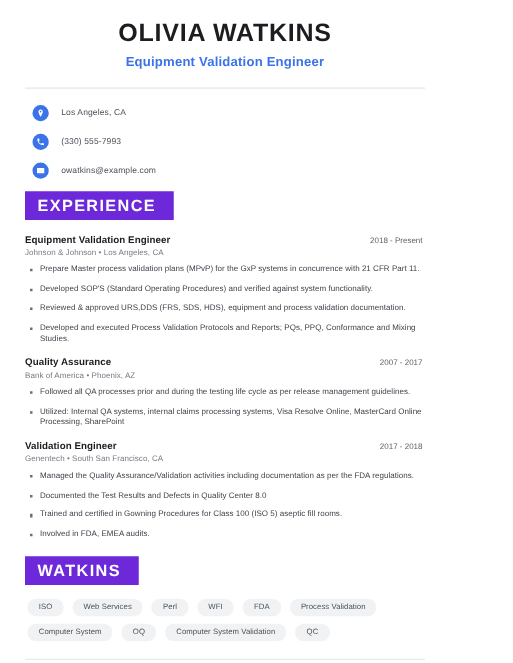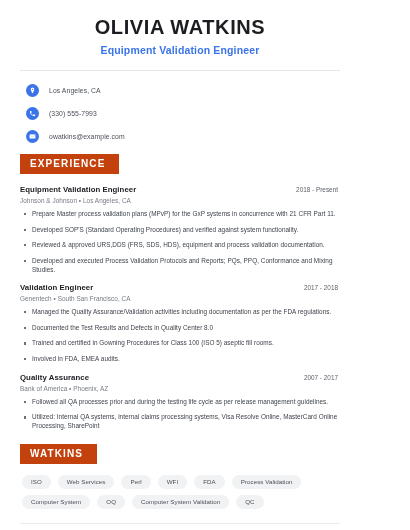--- a/index.html
+++ b/index.html
@@ -74,23 +74,23 @@
     font-size: 6.8px;
     color: #4a4f57;
     margin-left: 10px;
     letter-spacing: 0.1px;
   }
 
   
   .section { margin-top: 8px; }
   .section-tag {
     display: inline-block;
-    background: #c2410c;
+    background: #6d28d9;
     color: #ffffff;
-    font-size: 10px;
+    font-size: 13px;
     font-weight: bold;
     letter-spacing: 1.1px;
     padding: 5px 14px 5px 10px;
     line-height: 1;
   }
 
   
   .jobs { margin-top: 11px; }
   .job { margin-bottom: 9px; }
   .job-head {
@@ -221,41 +221,41 @@
         <ul class="bullets">
           <li>Prepare Master process validation plans (MPvP) for the GxP systems in concurrence with 21 CFR Part 11.</li>
           <li>Developed SOP'S (Standard Operating Procedures) and verified against system functionality.</li>
           <li>Reviewed &amp; approved URS,DDS (FRS, SDS, HDS), equipment and process validation documentation.</li>
           <li>Developed and executed Process Validation Protocols and Reports; PQs, PPQ, Conformance and Mixing Studies.</li>
         </ul>
       </div>
 
       <div class="job">
         <div class="job-head">
+          <span class="job-title">Quality Assurance</span>
+          <span class="job-dates">2007 - 2017</span>
+        </div>
+        <div class="job-meta">Bank of America • Phoenix, AZ</div>
+        <ul class="bullets">
+          <li>Followed all QA processes prior and during the testing life cycle as per release management guidelines.</li>
+          <li>Utilized: Internal QA systems, internal claims processing systems, Visa Resolve Online, MasterCard Online Processing, SharePoint</li>
+        </ul>
+      </div>
+
+      <div class="job">
+        <div class="job-head">
           <span class="job-title">Validation Engineer</span>
           <span class="job-dates">2017 - 2018</span>
         </div>
         <div class="job-meta">Genentech • South San Francisco, CA</div>
         <ul class="bullets">
           <li>Managed the Quality Assurance/Validation activities including documentation as per the FDA regulations.</li>
           <li>Documented the Test Results and Defects in Quality Center 8.0</li>
           <li>Trained and certified in Gowning Procedures for Class 100 (ISO 5) aseptic fill rooms.</li>
           <li>Involved in FDA, EMEA audits.</li>
-        </ul>
-      </div>
-
-      <div class="job">
-        <div class="job-head">
-          <span class="job-title">Quality Assurance</span>
-          <span class="job-dates">2007 - 2017</span>
-        </div>
-        <div class="job-meta">Bank of America • Phoenix, AZ</div>
-        <ul class="bullets">
-          <li>Followed all QA processes prior and during the testing life cycle as per release management guidelines.</li>
-          <li>Utilized: Internal QA systems, internal claims processing systems, Visa Resolve Online, MasterCard Online Processing, SharePoint</li>
         </ul>
       </div>
 
     </div>
   </div>
 
   <div class="skills-wrap">
     <span class="section-tag">WATKINS</span>
     <div class="chips">
       <span class="chip">ISO</span>

